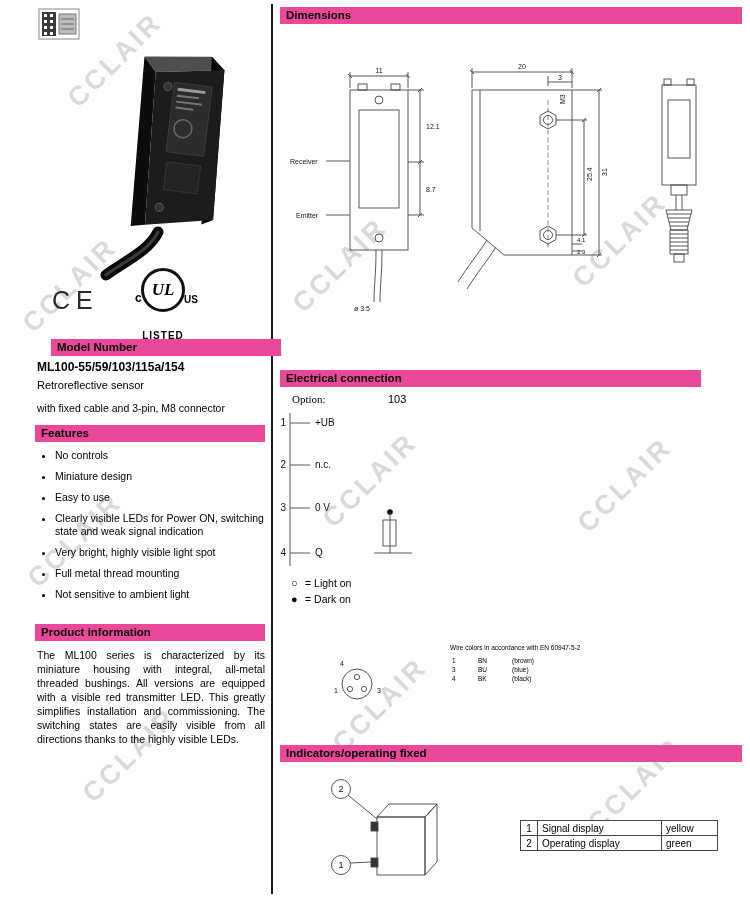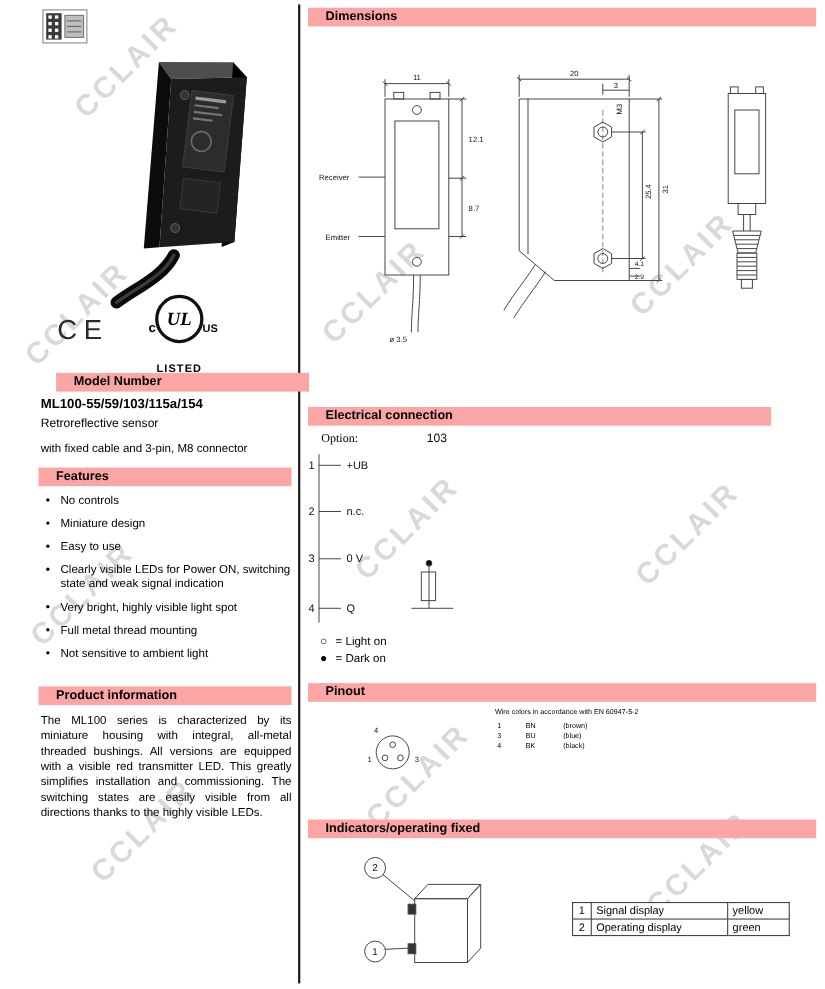--- a/index.html
+++ b/index.html
@@ -2,22 +2,22 @@
 <html><head>
 <meta charset="utf-8">
 <style>
   * { margin:0; padding:0; box-sizing:border-box; }
   html,body { background:#fff; }
   body { width:750px; height:899px; font-family:"Liberation Sans", sans-serif; color:#000; }
   .page { position:relative; width:750px; height:899px; background:#fff; overflow:hidden; }
   .wm { position:absolute; font-size:27px; font-weight:bold; letter-spacing:3px;
         color:#d9d9d9; transform:rotate(-45deg); z-index:0; user-select:none; }
   .abs { position:absolute; z-index:2; }
-  .bar { position:absolute; z-index:2; background:#fca5a5; height:17px;
-         font-size:11.5px; font-weight:bold; line-height:17px; padding:0 16px; color:#000; }
+  .bar { position:absolute; z-index:2; background:#ec4899; height:17px;
+         font-size:11.5px; font-weight:bold; line-height:17px; padding:0 6px; color:#000; }
   .divider { position:absolute; left:271px; top:4px; width:2px; height:890px; background:#1a1a1a; z-index:2; }
   .model-title { font-size:12px; font-weight:bold; }
   .model-sub { font-size:11px; }
   .model-desc { font-size:10.5px; }
   ul.features { list-style:disc; padding-left:13px; width:224px; }
   ul.features li { font-size:10.5px; line-height:13px; margin-bottom:8px; }
   .prod-text { font-size:10.5px; line-height:14px; text-align:justify; width:228px; }
   .legend-row { position:absolute; z-index:2; font-size:10.5px; }
   .legend-row .sym { display:inline-block; width:14px; font-size:11px; }
   svg { overflow:visible; }
@@ -247,21 +247,20 @@
     <text x="33" y="148" font-size="10">Q</text>
   </svg>
 
   <div class="legend-row" style="left:291px; top:577px;">
     <span class="sym">○</span><span>= Light on</span>
   </div>
   <div class="legend-row" style="left:291px; top:593px;">
     <span class="sym">●</span><span>= Dark on</span>
   </div>
 
-  <div class="bar" style="left:280px; top:621px; width:462px;">Pinout</div>
 
   <svg class="abs" style="left:330px; top:652px;" width="64" height="64" viewBox="0 0 64 64">
     <circle cx="27" cy="32" r="15" class="tech"></circle>
     <circle cx="27" cy="25" r="2.6" class="tech"></circle>
     <circle cx="20" cy="37" r="2.6" class="tech"></circle>
     <circle cx="34" cy="37" r="2.6" class="tech"></circle>
     <text x="10" y="14" font-size="7">4</text>
     <text x="4" y="41" font-size="7">1</text>
     <text x="47" y="41" font-size="7">3</text>
   </svg>

